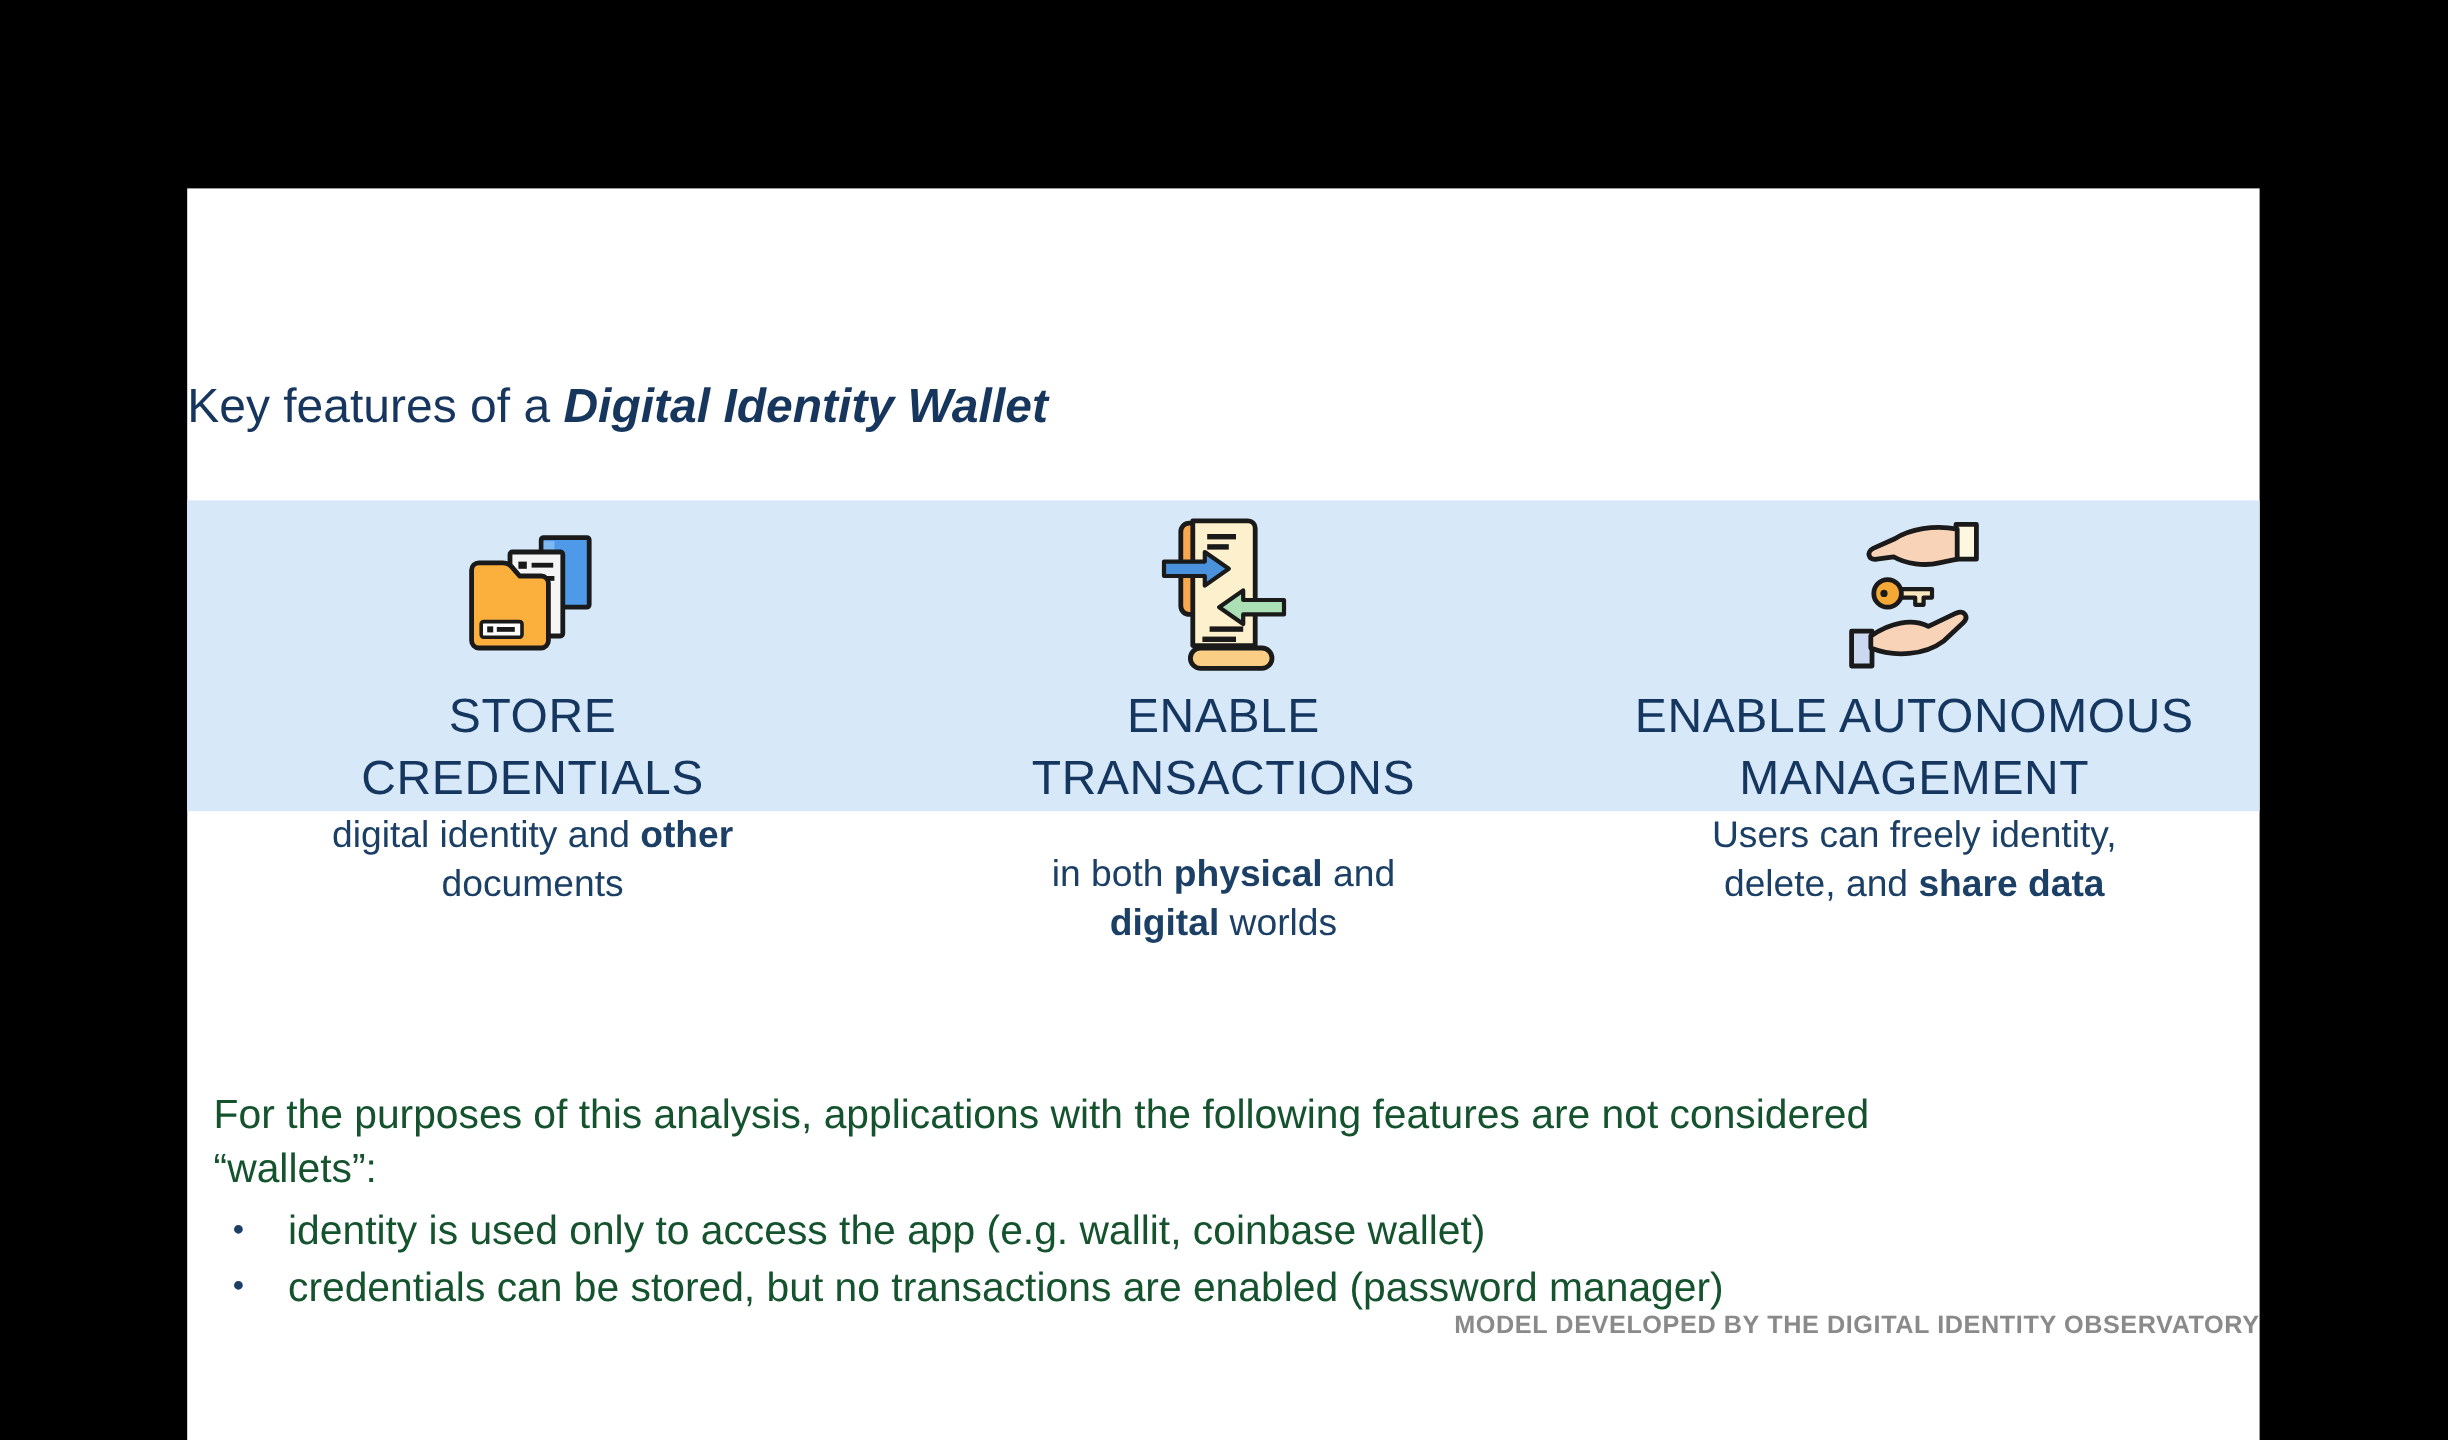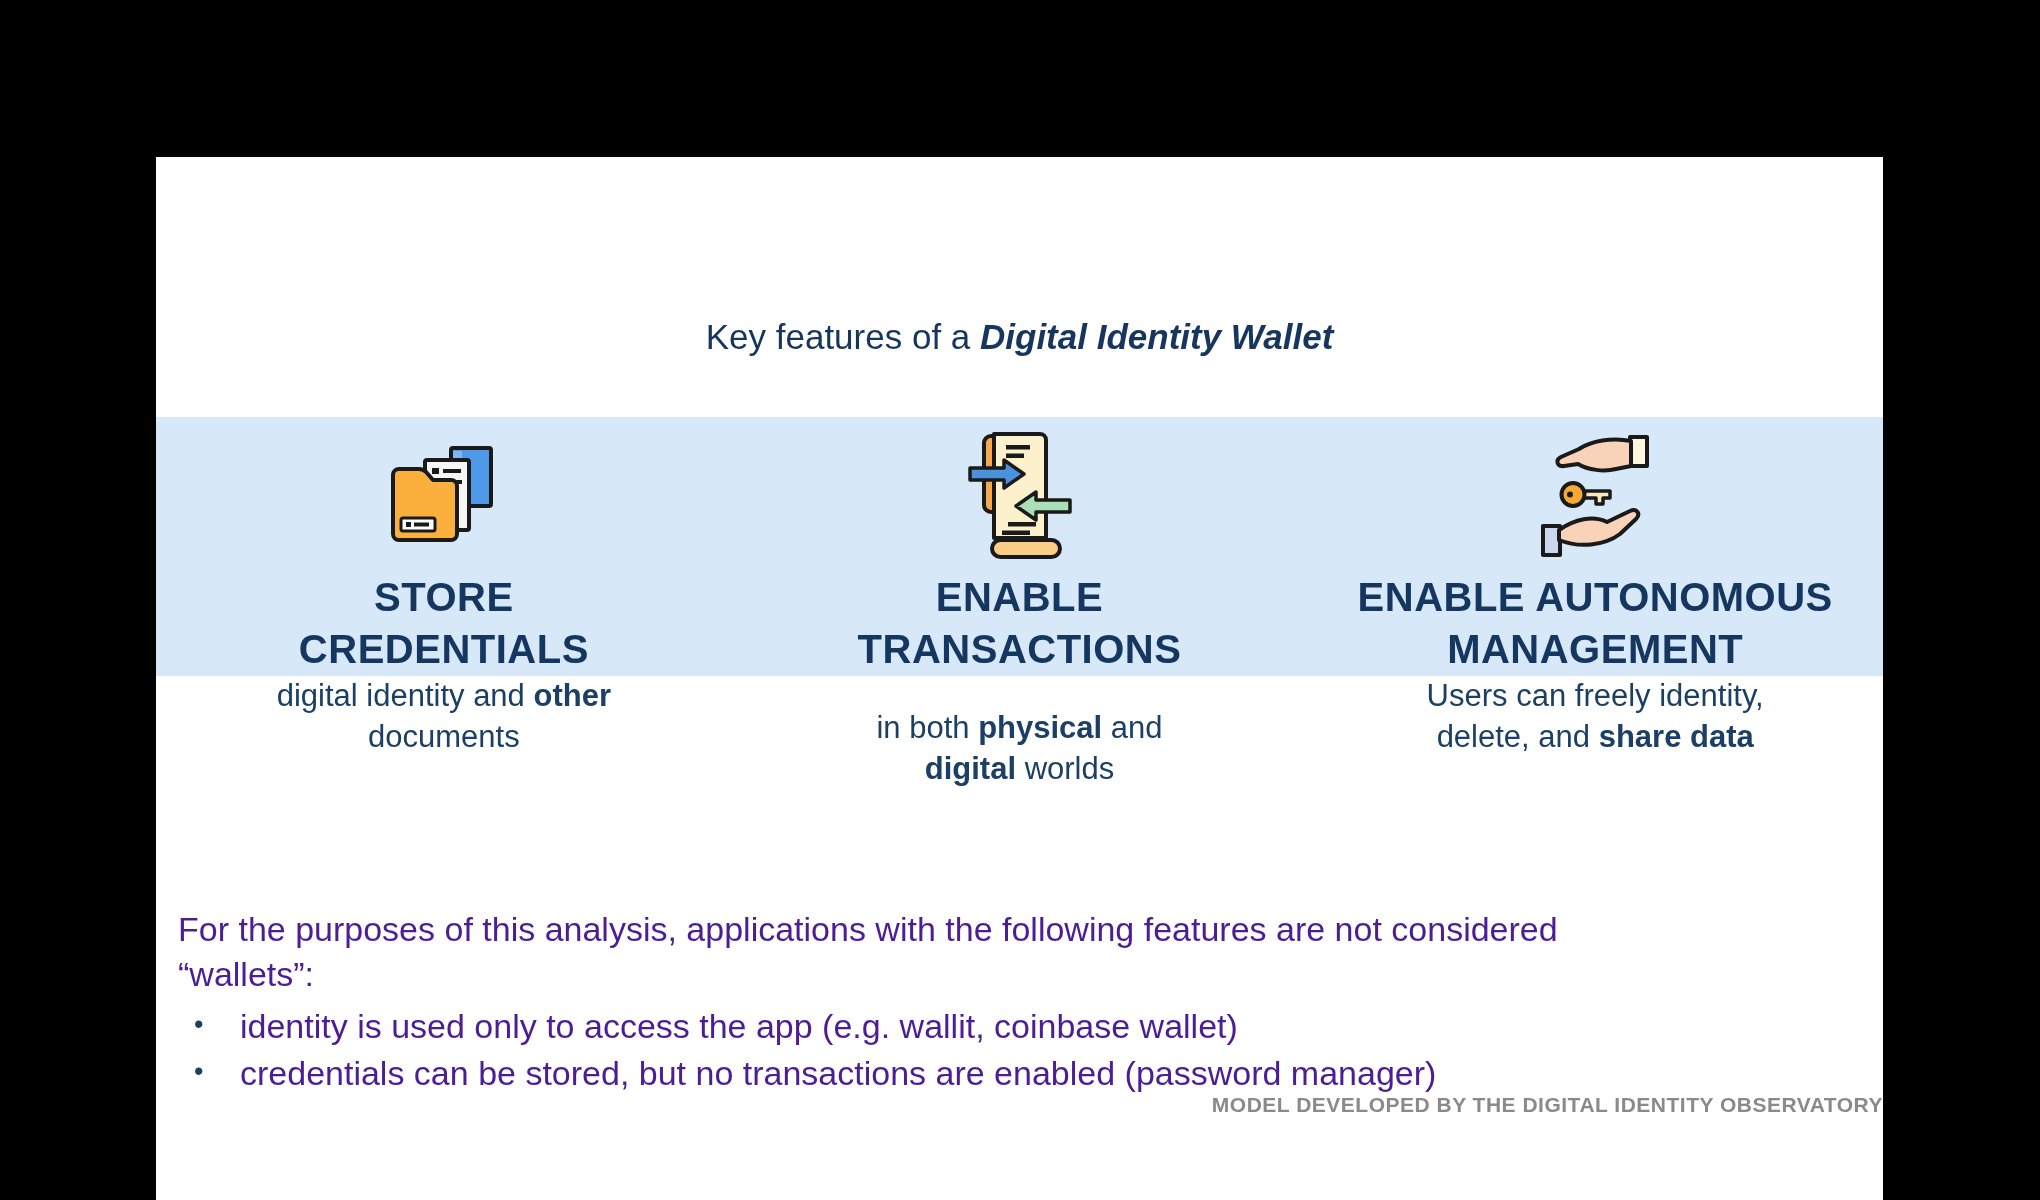--- a/index.html
+++ b/index.html
@@ -2,38 +2,38 @@
 <html><head>
 <meta charset="utf-8">
 <style>
   html,body{margin:0;padding:0;}
   body{
     width:2040px;height:1200px;background:#000;position:relative;overflow:hidden;
     font-family:"Liberation Sans", sans-serif;
   }
   .slide{position:absolute;left:156px;top:157px;width:1727px;height:1043px;background:#ffffff;}
 
-  .title{position:absolute;top:160px;left:0;width:100%;text-align:center;
-    font-size:35px;color:#17365e;}
+  .title{position:absolute;top:160px;left:0;width:100%;text-align:left;
+    font-size:40px;color:#17365e;}
   .title .em{font-weight:700;font-style:italic;}
 
   .band{position:absolute;top:260px;left:0;width:100%;height:259px;background:#d7e8f9;display:flex;}
   .feature{flex:1;display:flex;flex-direction:column;align-items:center;padding-top:8px;box-sizing:border-box;}
   .icon-box{height:142px;display:flex;align-items:center;justify-content:center;}
-  .feature-heading{margin-top:4px;font-size:40px;font-weight:700;color:#14365f;
+  .feature-heading{margin-top:4px;font-size:40px;font-weight:400;color:#14365f;
     line-height:1.3;text-align:center;letter-spacing:.5px;}
   .feature-heading span{display:block;}
 
   .descriptions{position:absolute;top:519px;left:0;width:100%;display:flex;}
   .desc{flex:1;text-align:center;font-size:31px;color:#1c4065;line-height:1.32;padding-top:0;}
   .desc.offset{padding-top:32px;}
   .desc b{font-weight:700;}
 
   .exclusions{position:absolute;top:750px;left:22px;right:60px;
-    font-size:34px;color:#4c1d95;line-height:1.31;}
+    font-size:34px;color:#14532d;line-height:1.31;}
   .exclusions p{margin:0;}
   .exclusions ul{list-style:none;margin:8px 0 0 0;padding:0;}
   .exclusions li{position:relative;padding-left:62px;margin-top:2px;}
   .exclusions li::before{content:"•";position:absolute;left:16px;top:3px;font-size:27px;color:#1c4065;}
 
   .footer{position:absolute;top:936px;left:0;width:100%;box-sizing:border-box;padding-left:104px;
     text-align:right;font-size:21px;font-weight:700;letter-spacing:.5px;color:#8a8a8a;}
 
   svg{display:block;}
 </style>

